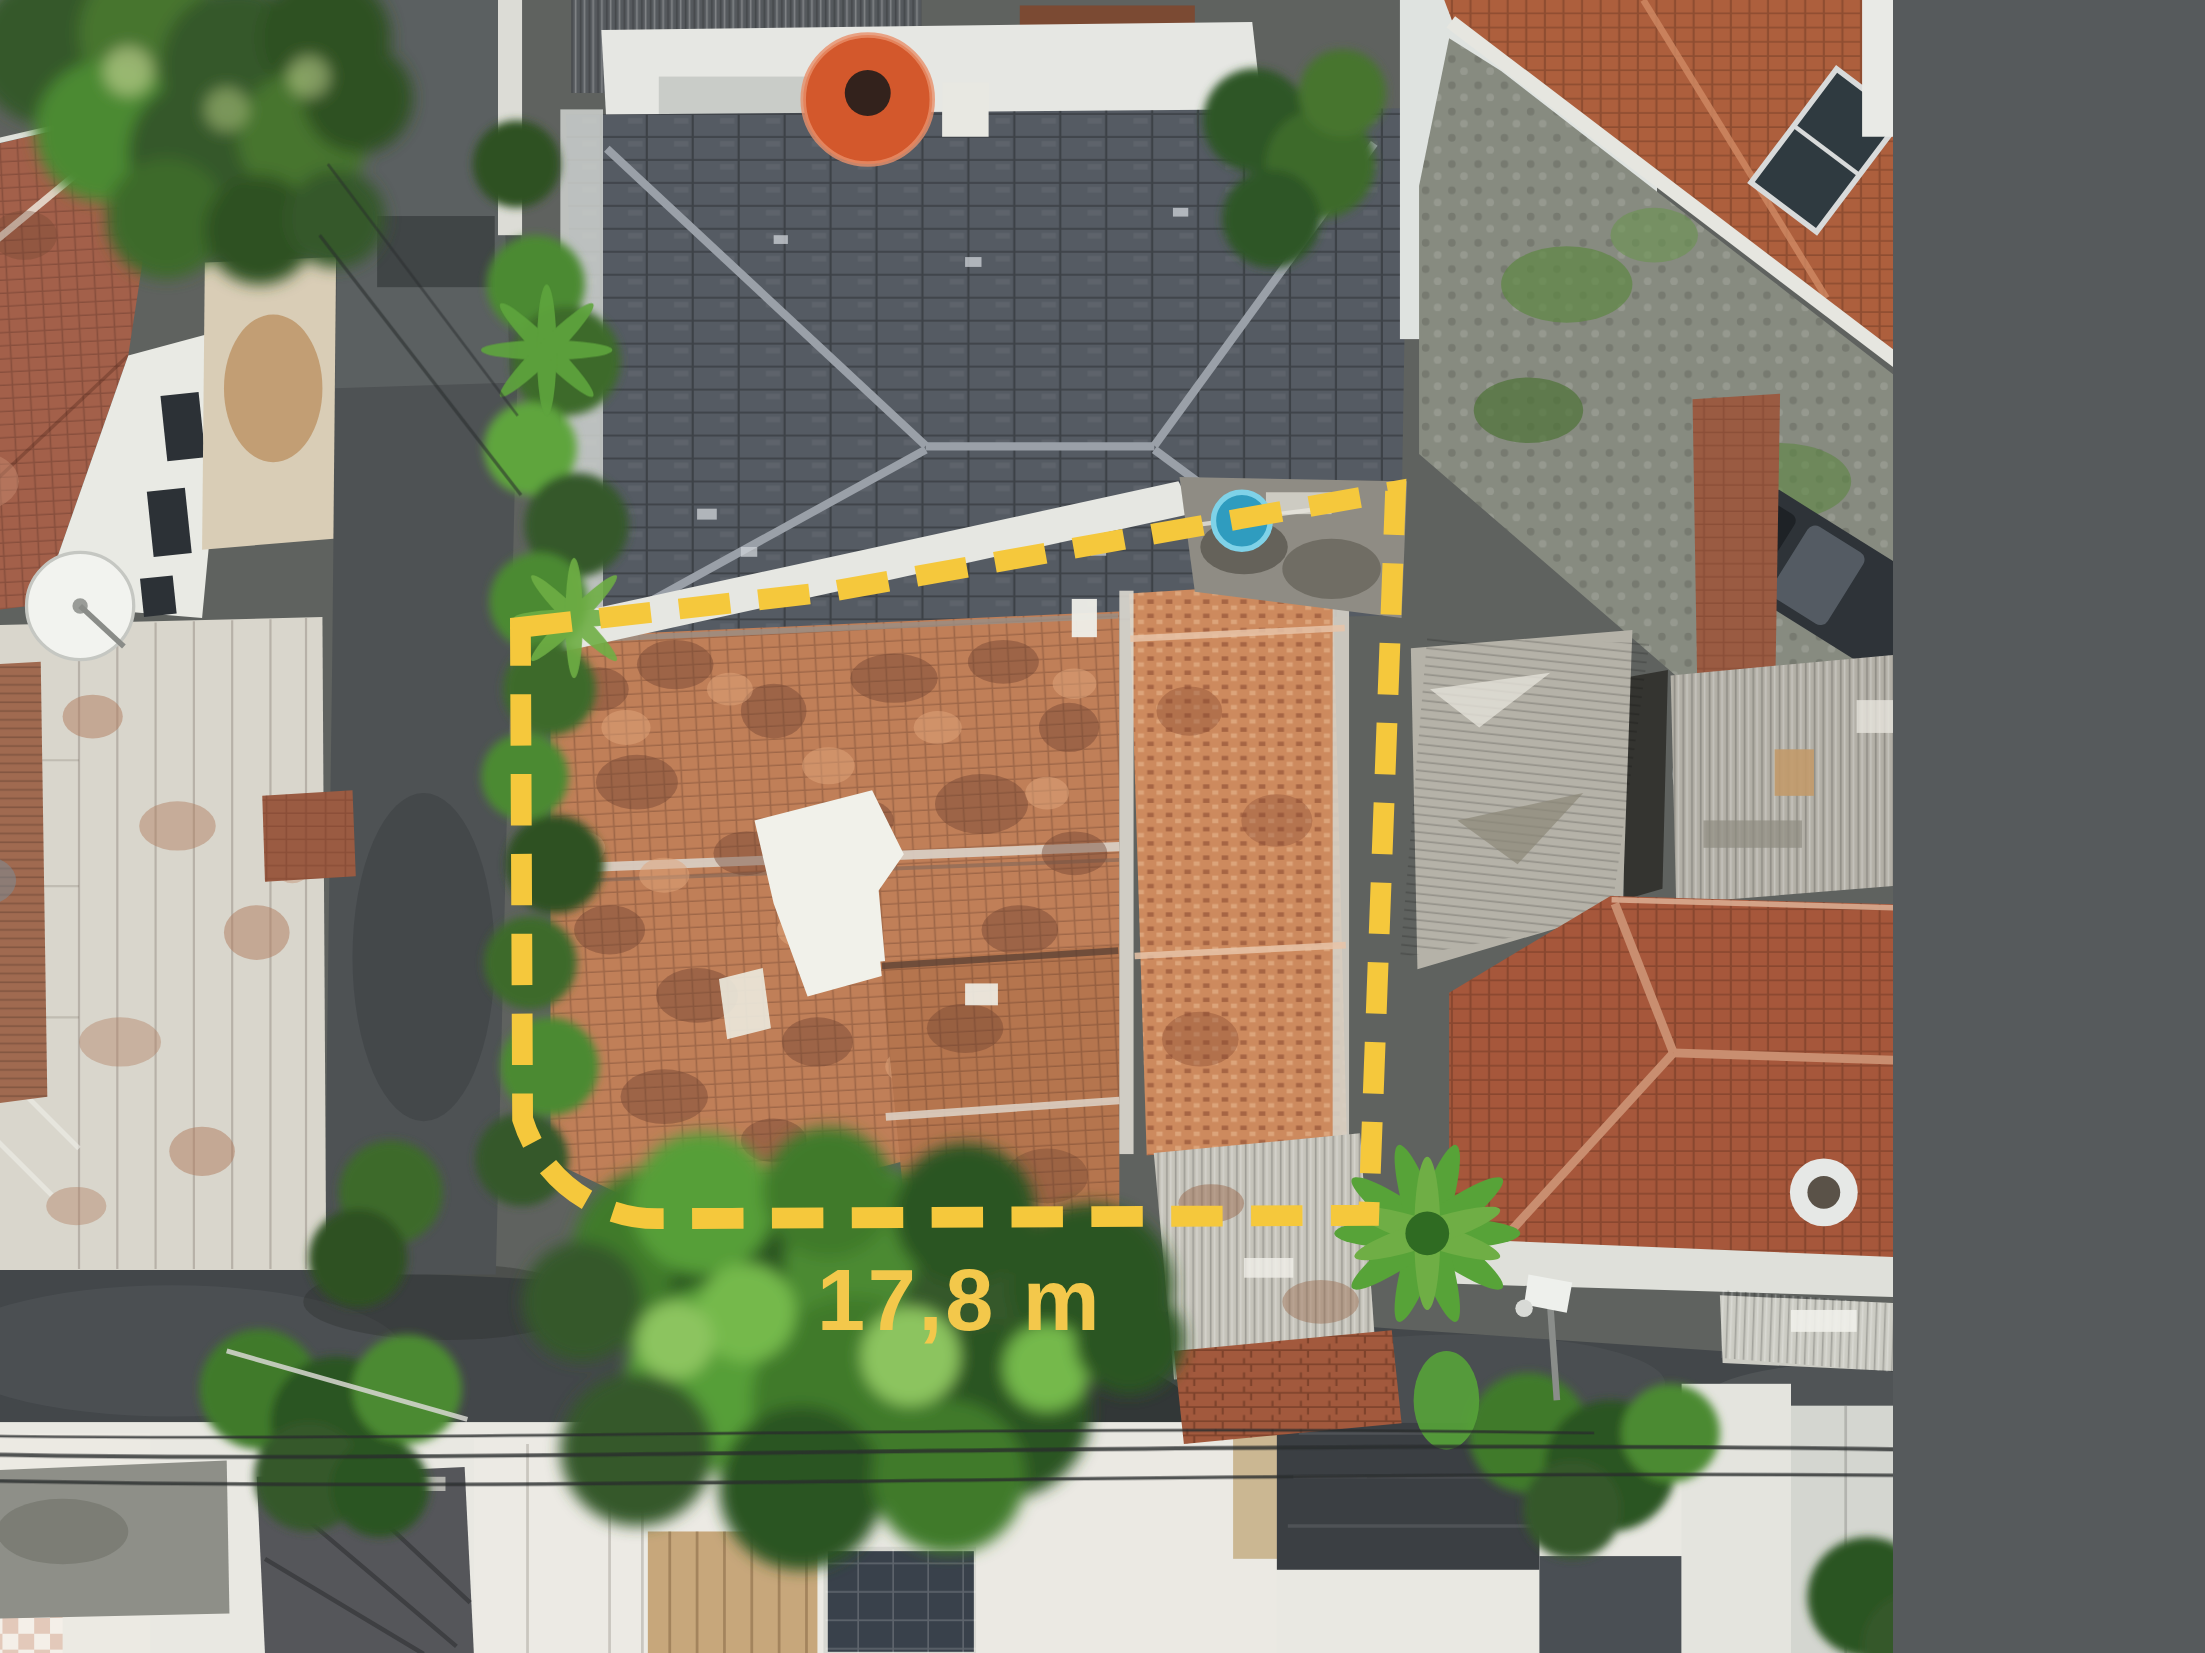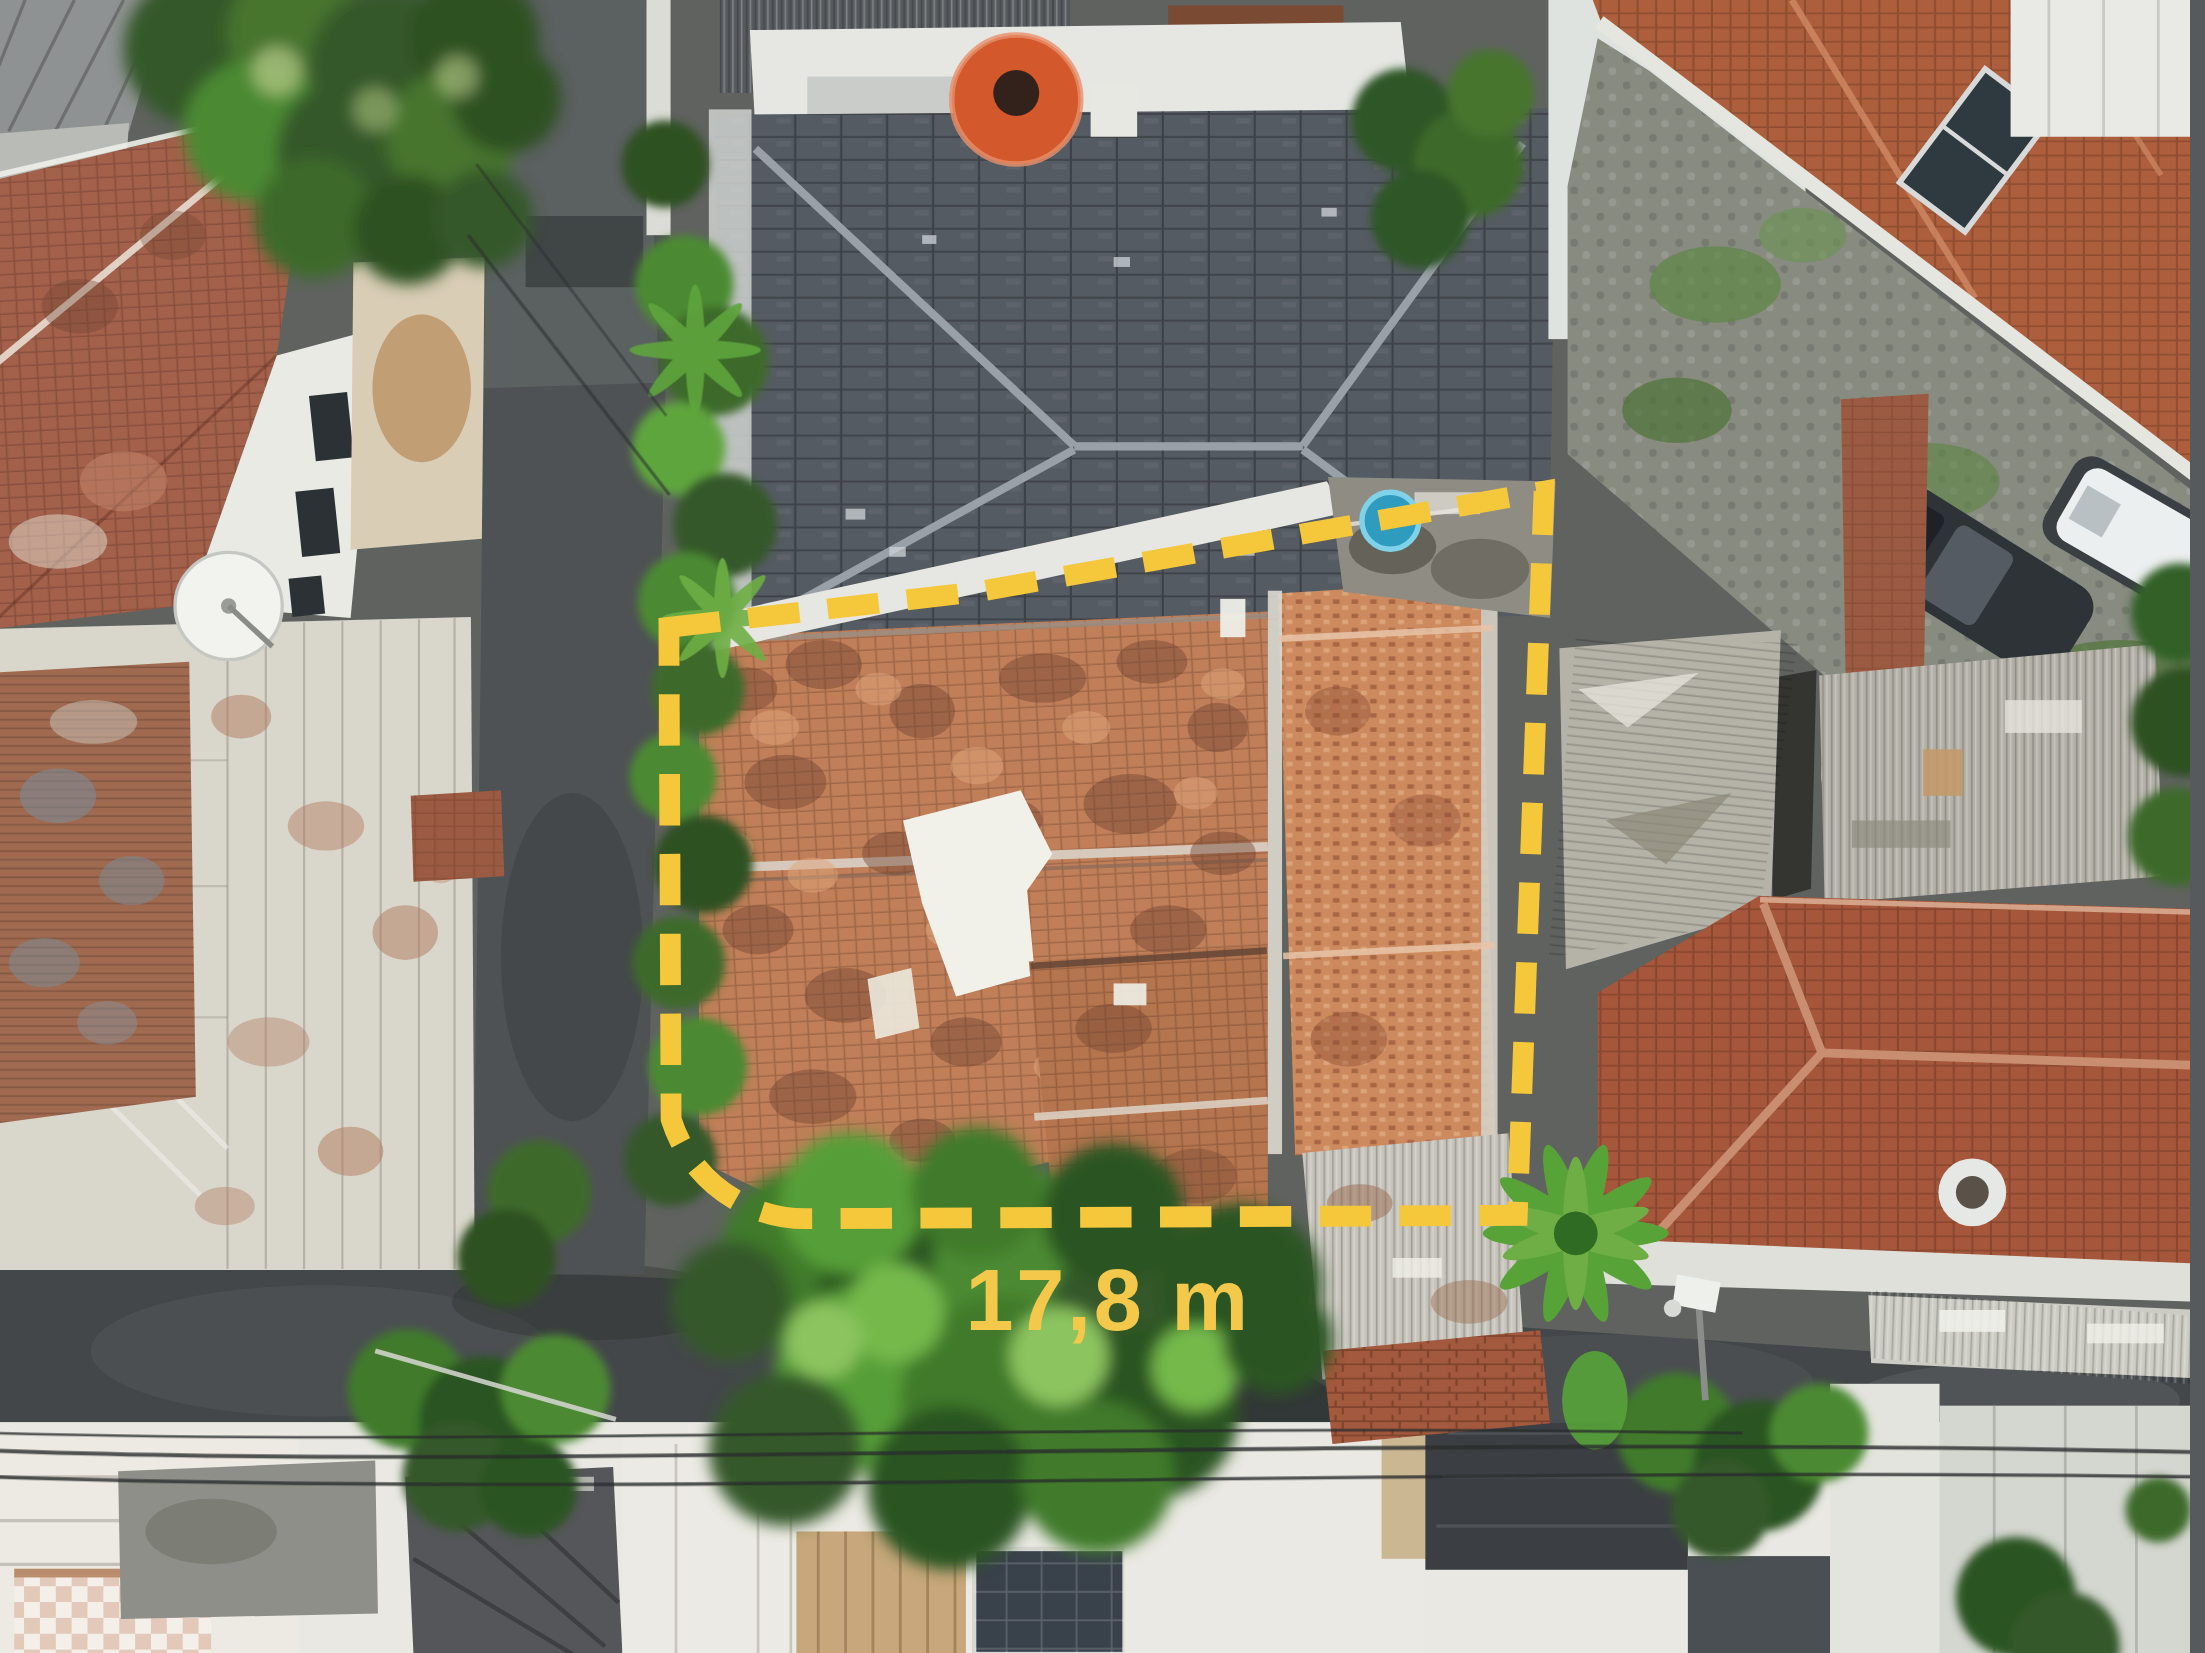--- a/index.html
+++ b/index.html
@@ -1,16 +1,16 @@
 <!DOCTYPE html>
 <html style="font-size:8.8px"><head>
 <meta charset="utf-8">
 <style>
   html,body{margin:0;padding:0;background:#565a5c;}
-  .stage{position:relative;width:2190px;height:1654px;overflow:hidden;font-family:"Liberation Sans",sans-serif;}
+  .stage{position:relative;width:1893px;height:1654px;overflow:hidden;font-family:"Liberation Sans",sans-serif;}
   .stage svg{display:block;width:100%;height:100%;}
   text.measure{font-family:"Liberation Sans","DejaVu Sans",sans-serif;font-weight:bold;letter-spacing:5px;}
 </style>
 </head>
 <body>
 
 <div class="stage">
 <svg viewBox="0 0 4032 3024" preserveAspectRatio="xMidYMid slice">
 <defs>
   <filter id="soft">

